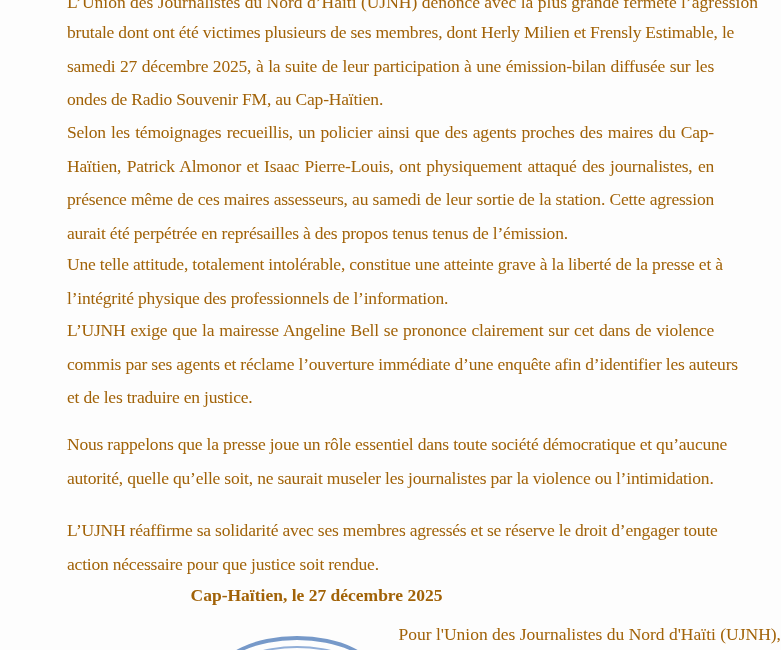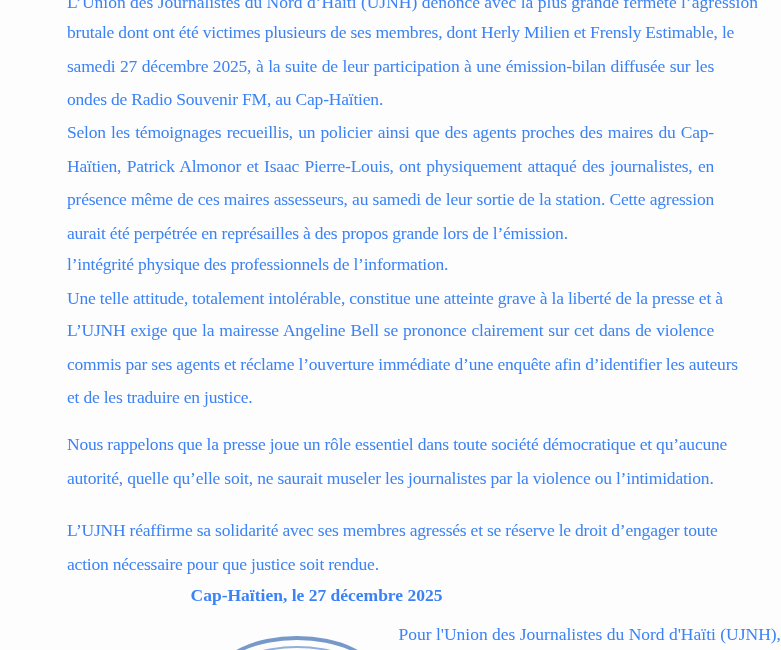--- a/index.html
+++ b/index.html
@@ -1,21 +1,21 @@
 <!DOCTYPE html>
 <html><head>
 <meta charset="utf-8">
 <style>
   html, body { margin: 0; padding: 0; background: #ffffff; }
   body { width: 781px; height: 650px; overflow: hidden; position: relative; }
   .page {
     position: absolute; left: 0; top: 0; width: 781px; height: 650px;
     background: #fdfdfd;
     font-family: "Liberation Serif", "DejaVu Serif", serif;
-    color: #3b82f6;
+    color: #a16207;
   }
   .text-block {
     position: absolute; left: 67px; width: 647px;
     font-size: 17.5px; line-height: 33.5px;
     text-align: justify; letter-spacing: -0.2px;
   }
   .line { display: block; text-align: justify; text-align-last: justify; white-space: nowrap; }
   .line.last { text-align-last: left; }
   .cut-line { position: absolute; left: 67px; top: -14px; width: 647px; font-size: 17.5px; line-height: 33.5px; white-space: nowrap; text-align-last: justify; text-align: justify; }
   .place-date {
@@ -46,26 +46,26 @@
   <div class="text-block" style="top:16px;">
     <span class="line">brutale dont ont été victimes plusieurs de ses membres, dont Herly Milien et Frensly Estimable, le</span>
     <span class="line">samedi 27 décembre 2025, à la suite de leur participation à une émission-bilan diffusée sur les</span>
     <span class="line last">ondes de Radio Souvenir FM, au Cap-Haïtien.</span>
   </div>
 
   <div class="text-block" style="top:116px;">
     <span class="line">Selon les témoignages recueillis, un policier ainsi que des agents proches des maires du Cap-</span>
     <span class="line">Haïtien, Patrick Almonor et Isaac Pierre-Louis, ont physiquement attaqué des journalistes, en</span>
     <span class="line">présence même de ces maires assesseurs, au samedi de leur sortie de la station. Cette agression</span>
-    <span class="line last">aurait été perpétrée en représailles à des propos grande lors de l’émission.</span>
+    <span class="line last">aurait été perpétrée en représailles à des propos tenus tenus de l’émission.</span>
   </div>
 
   <div class="text-block" style="top:248px;">
+    <span class="line">Une telle attitude, totalement intolérable, constitue une atteinte grave à la liberté de la presse et à</span>
     <span class="line last">l’intégrité physique des professionnels de l’information.</span>
-    <span class="line">Une telle attitude, totalement intolérable, constitue une atteinte grave à la liberté de la presse et à</span>
   </div>
 
   <div class="text-block" style="top:314px;">
     <span class="line">L’UJNH exige que la mairesse Angeline Bell se prononce clairement sur cet dans de violence</span>
     <span class="line">commis par ses agents et réclame l’ouverture immédiate d’une enquête afin d’identifier les auteurs</span>
     <span class="line last">et de les traduire en justice.</span>
   </div>
 
   <div class="text-block" style="top:428px;">
     <span class="line">Nous rappelons que la presse joue un rôle essentiel dans toute société démocratique et qu’aucune</span>

